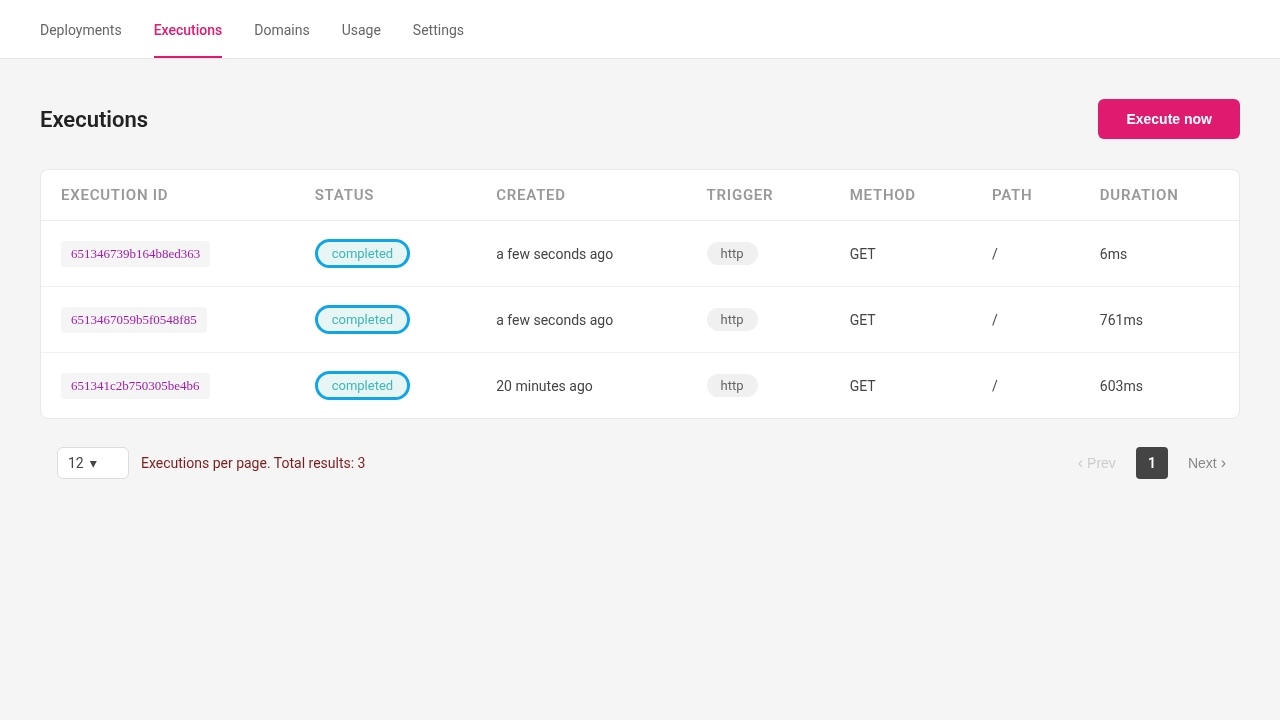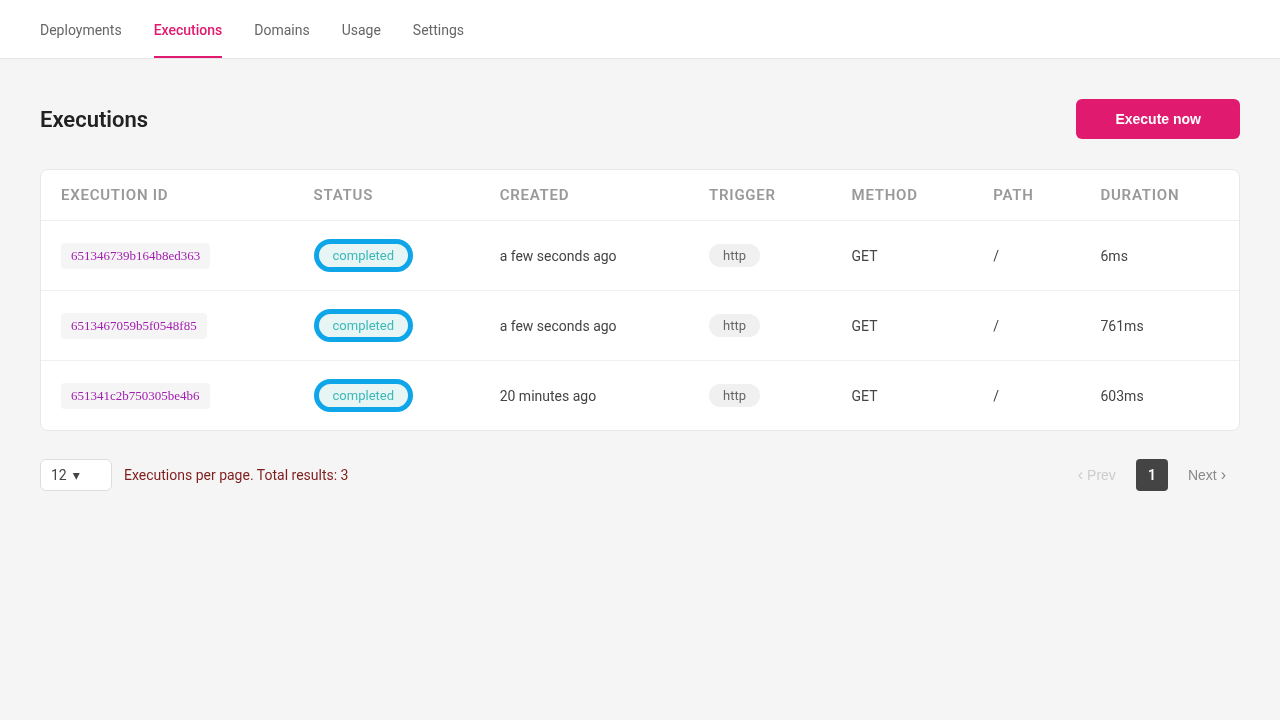--- a/index.html
+++ b/index.html
@@ -45,21 +45,21 @@
     .page-title {
       font-size: 22px;
       font-weight: 600;
       color: #222;
     }
     .execute-btn {
       background: #e01a6e;
       color: #fff;
       border: none;
       border-radius: 6px;
-      padding: 12px 39px;
+      padding: 12px 28px;
       font-size: 14px;
       font-weight: 600;
       cursor: pointer;
     }
     .table-container {
       background: #fff;
       border-radius: 8px;
       border: 1px solid #e8e8e8;
       overflow: hidden;
     }
@@ -94,21 +94,21 @@
       border-radius: 4px;
       padding: 5px 10px;
       font-family: Liberation Serif, serif;
       font-size: 13px;
       color: #a21caf;
       display: inline-block;
     }
     .status-badge {
       background: #e8f5f5;
       color: #3cb8b8;
-      border: 5px solid #0ea5e9;
+      border: 3px solid #0ea5e9;
       border-radius: 20px;
       padding: 4px 14px;
       font-size: 13px;
       display: inline-block;
     }
     .trigger-badge {
       background: #f0f0f0;
       border-radius: 20px;
       padding: 4px 14px;
       font-size: 13px;
@@ -118,20 +118,21 @@
     .pagination-row {
       display: flex;
       align-items: center;
       justify-content: space-between;
       margin-top: 28px;
     }
     .pagination-left {
       display: flex;
       align-items: center;
       gap: 12px;
+      margin-left: 17px;
     }
     .per-page-select {
       border: 1px solid #ddd;
       border-radius: 6px;
       padding: 7px 10px;
       font-size: 14px;
       color: #444;
       background: #fff;
       cursor: pointer;
       display: flex;

